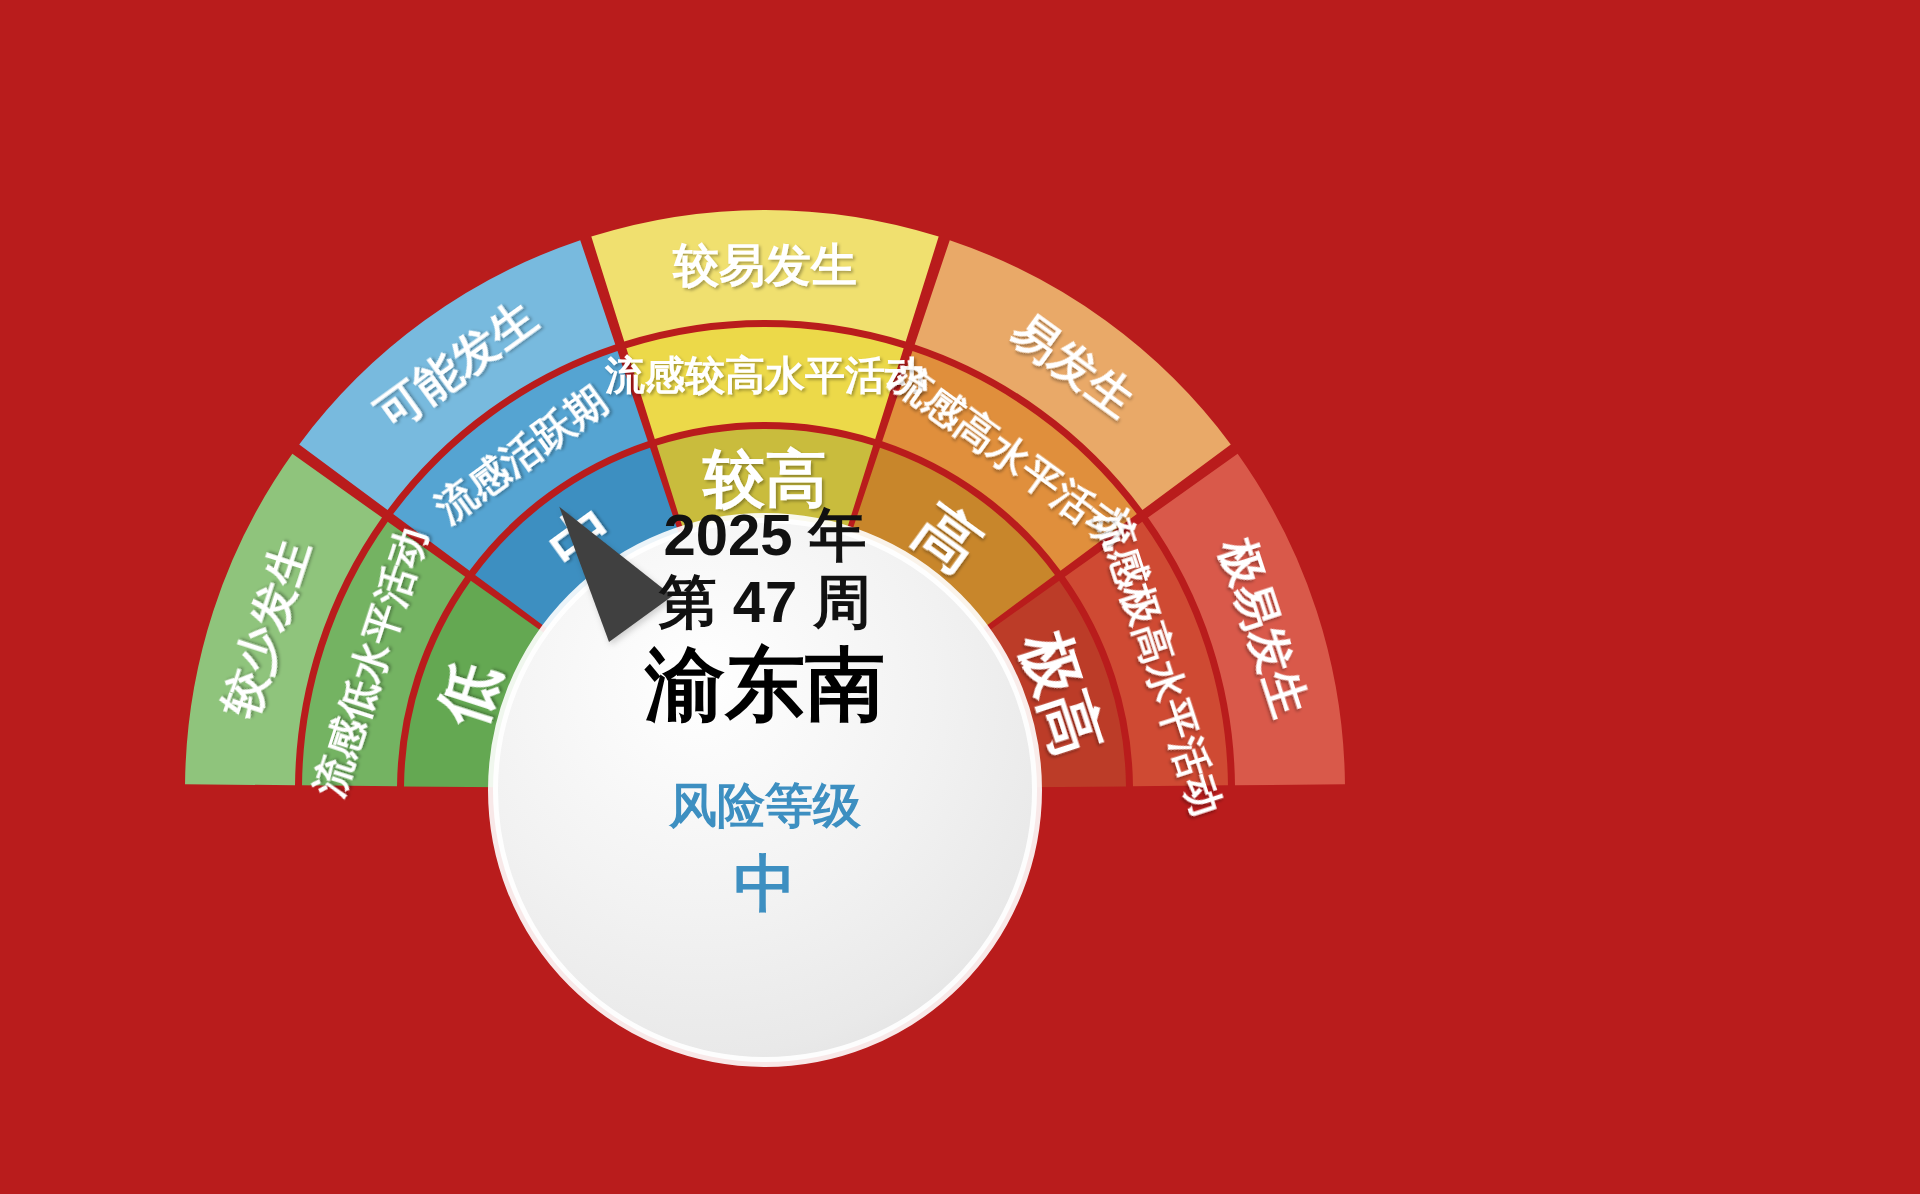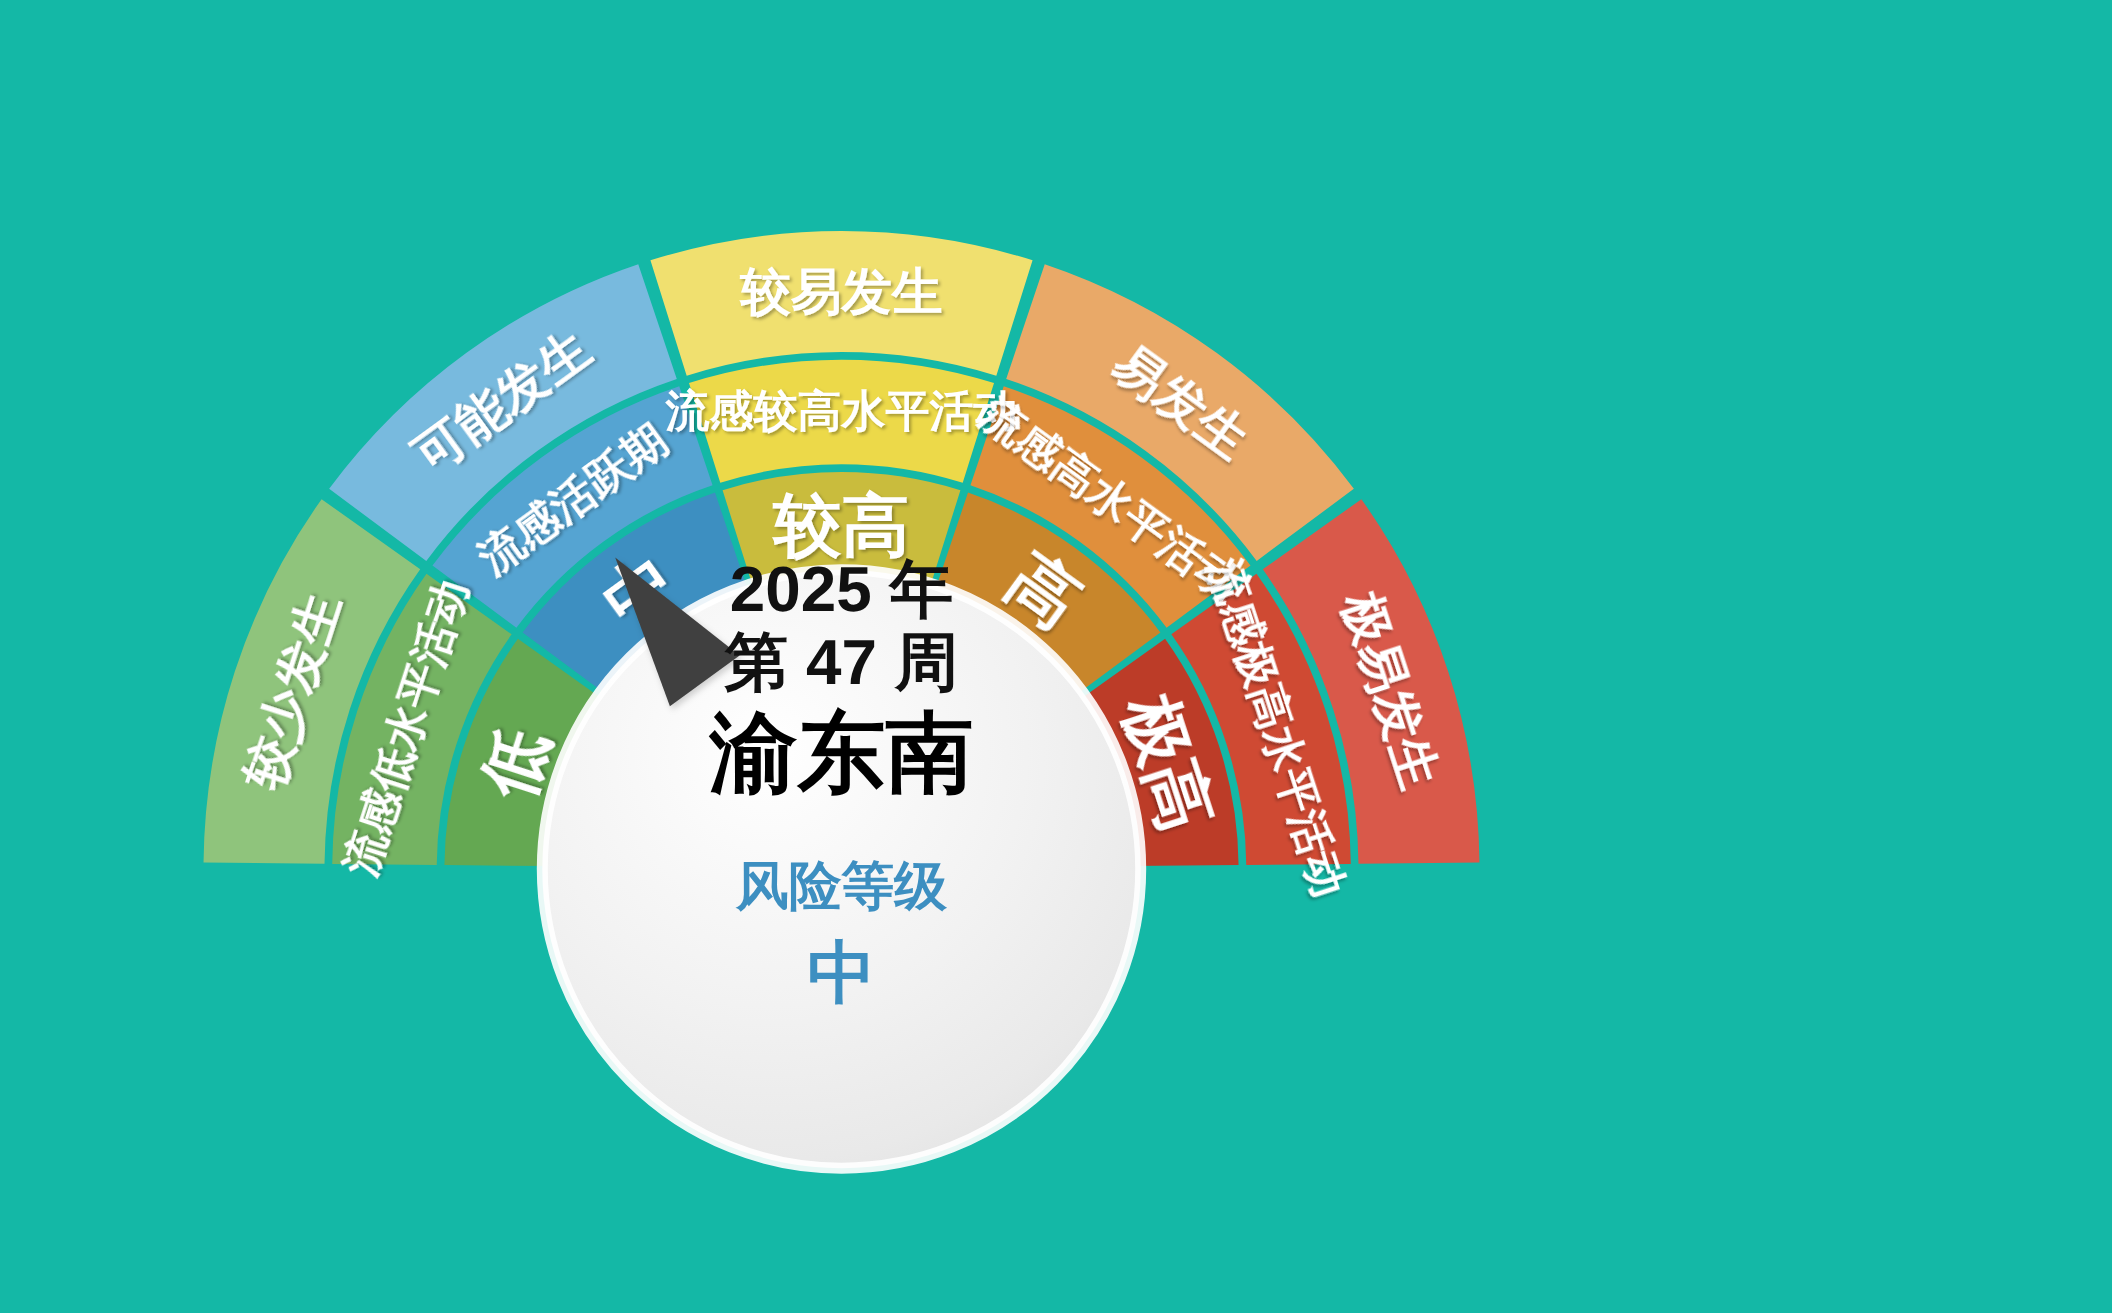--- a/index.html
+++ b/index.html
@@ -1,17 +1,17 @@
 <!DOCTYPE html>
 <html><head>
 <meta charset="utf-8">
 <style>
   html,body{margin:0;padding:0;background:#ffffff;}
   body{width:1920px;height:1194px;overflow:hidden;font-family:"Liberation Sans","DejaVu Sans",sans-serif;}
-  #stage{position:relative;width:1920px;height:1194px;background:#14b8a6;}
+  #stage{position:relative;width:1920px;height:1194px;background:#b91c1c;}
   svg{display:block;}
   .seg-label{fill:#ffffff;font-weight:bold;font-family:"Liberation Sans","DejaVu Sans",sans-serif;paint-order:stroke;}
   .ctr-line1{font-size:58px;font-weight:bold;fill:#111111;font-family:"Liberation Sans","DejaVu Sans",sans-serif;}
   .ctr-region{font-size:80px;font-weight:bold;fill:#000000;font-family:"Liberation Sans","DejaVu Sans",sans-serif;}
   .ctr-risklabel{font-size:48px;font-weight:bold;font-family:"Liberation Sans","DejaVu Sans",sans-serif;}
   .ctr-riskvalue{font-size:62px;font-weight:bold;font-family:"Liberation Sans","DejaVu Sans",sans-serif;}
 </style>
 </head>
 <body>
 

